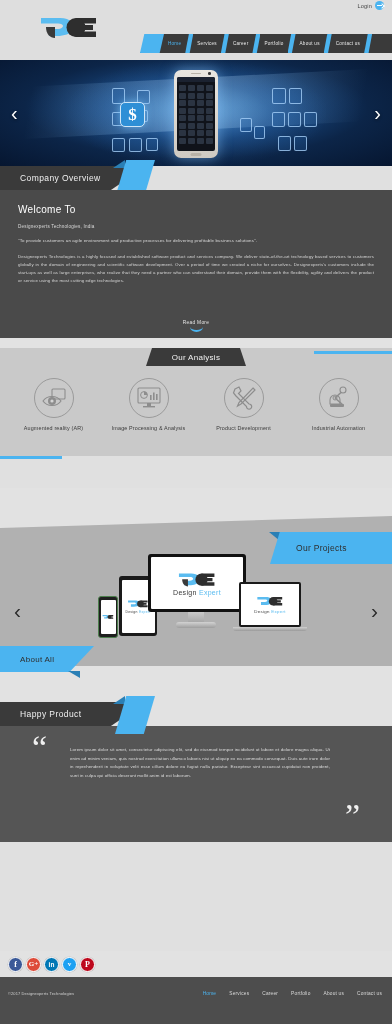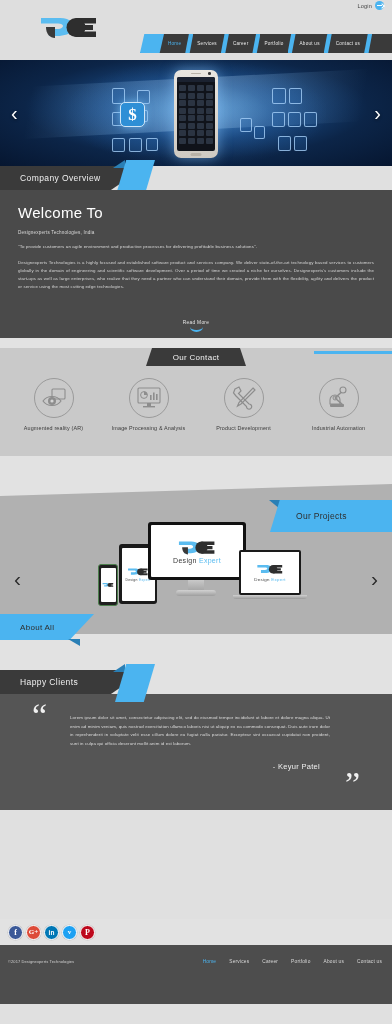--- a/index.html
+++ b/index.html
@@ -170,21 +170,21 @@
   .ribbon-notch {
     position:absolute; left:113px; top:-6px; width:12px; height:8px;
     background:#2a7fb5; clip-path:polygon(0 100%, 100% 0, 100% 100%);
   }
 
   
   .overview {
     background:#4a4a4a; color:#e8e8e8; position:relative;
     padding:14px 18px 4px 18px; height:148px;
   }
-  .ov-title { font-size:15px; color:#fff; margin-bottom:9px; letter-spacing:.3px; }
+  .ov-title { font-size:10px; color:#fff; margin-bottom:9px; letter-spacing:.3px; }
   .ov-sub { font-size:4.6px; color:#d8d8d8; margin-bottom:9px; letter-spacing:.2px; }
   .ov-quote { font-size:4.4px; color:#dcdcdc; margin-bottom:10px; letter-spacing:.15px; }
   .ov-body {
     font-size:4.4px; line-height:1.85; color:#d5d5d5;
     text-align:justify; letter-spacing:.1px;
   }
   .read-more {
     position:absolute; left:0; right:0; bottom:6px;
     text-align:center; cursor:pointer;
   }
@@ -219,21 +219,21 @@
     border:1.2px solid #9a9a9a; margin:0 auto 7px;
     display:flex; align-items:center; justify-content:center;
   }
   .svc-label { font-size:5.4px; color:#3a3a3a; letter-spacing:.15px; }
   .svc-bottom-accent {
     position:absolute; left:0; bottom:-3px; width:62px; height:3.5px; background:#4bb4f0;
   }
 
   
   .projects {
-    position:relative; height:200px; background:#e2e2e2; overflow:hidden;
+    position:relative; height:200px; background:#e2e2e2; overflow:hidden;margin-top:32px;
   }
   .proj-slab {
     position:absolute; left:0; top:28px; width:392px; height:150px;
     background:#b1b1b1;
     clip-path:polygon(0 8%, 100% 0, 100% 100%, 0 100%);
   }
   .proj-ribbon {
     position:absolute; right:0; top:44px; width:122px; height:32px;
     background:#4bb4f0;
     clip-path:polygon(8% 0, 100% 0, 100% 100%, 0 100%);
@@ -502,21 +502,21 @@
       <div class="rm-text">Read More</div>
       <div class="rm-chevron"></div>
     </div>
   </div>
 
   <div class="services-top-band"></div>
   <div class="services-sec">
     <div class="svc-ribbon-wrap">
       <div class="svc-blue-line"></div>
       <div class="svc-ribbon">
-        <span>Our Contact</span>
+        <span>Our Analysis</span>
       </div>
     </div>
 
     <div class="svc-grid">
       <div class="svc-item">
         <div class="svc-circle">
           <svg width="26" height="22" viewBox="0 0 26 22">
             <rect x="11" y="2" width="13" height="10" rx="1" fill="none" stroke="#8d8d8d" stroke-width="1.1"></rect>
             <path d="M2 14 C6 8 16 8 20 14 C16 20 6 20 2 14 Z" fill="none" stroke="#8d8d8d" stroke-width="1.1"></path>
             <circle cx="11" cy="14" r="4" fill="#8d8d8d"></circle>
@@ -639,29 +639,28 @@
 
     <div class="viewall">
       <span>About All</span>
     </div>
     <div class="viewall-notch"></div>
   </div>
 
   <div class="clients-band"></div>
   <div class="ribbon-wrap" style="background:#e2e2e2;margin-bottom:-24px;position:relative;z-index:5;">
     <div class="ribbon-dark">
-      <span class="label">Happy Clients</span>
+      <span class="label">Happy Product</span>
     </div>
     <div class="ribbon-notch"></div>
     <div class="ribbon-blue"></div>
   </div>
   <div class="clients">
     <div class="q-open">“</div>
     <div class="testimonial">Lorem ipsum dolor sit amet, consectetur adipiscing elit, sed do eiusmod tempor incididunt ut labore et dolore magna aliqua. Ut enim ad minim veniam, quis nostrud exercitation ullamco laboris nisi ut aliquip ex ea commodo consequat. Duis aute irure dolor in reprehenderit in voluptate velit esse cillum dolore eu fugiat nulla pariatur. Excepteur sint occaecat cupidatat non proident, sunt in culpa qui officia deserunt mollit anim id est laborum.</div>
-    <div class="author">- Keyur Patel</div>
     <div class="q-close">”</div>
   </div>
 
   <div class="filler"></div>
 
   <div class="social-bar">
     <div class="soc fb">
         <span>f</span>
       </div>
     <div class="soc gp">

